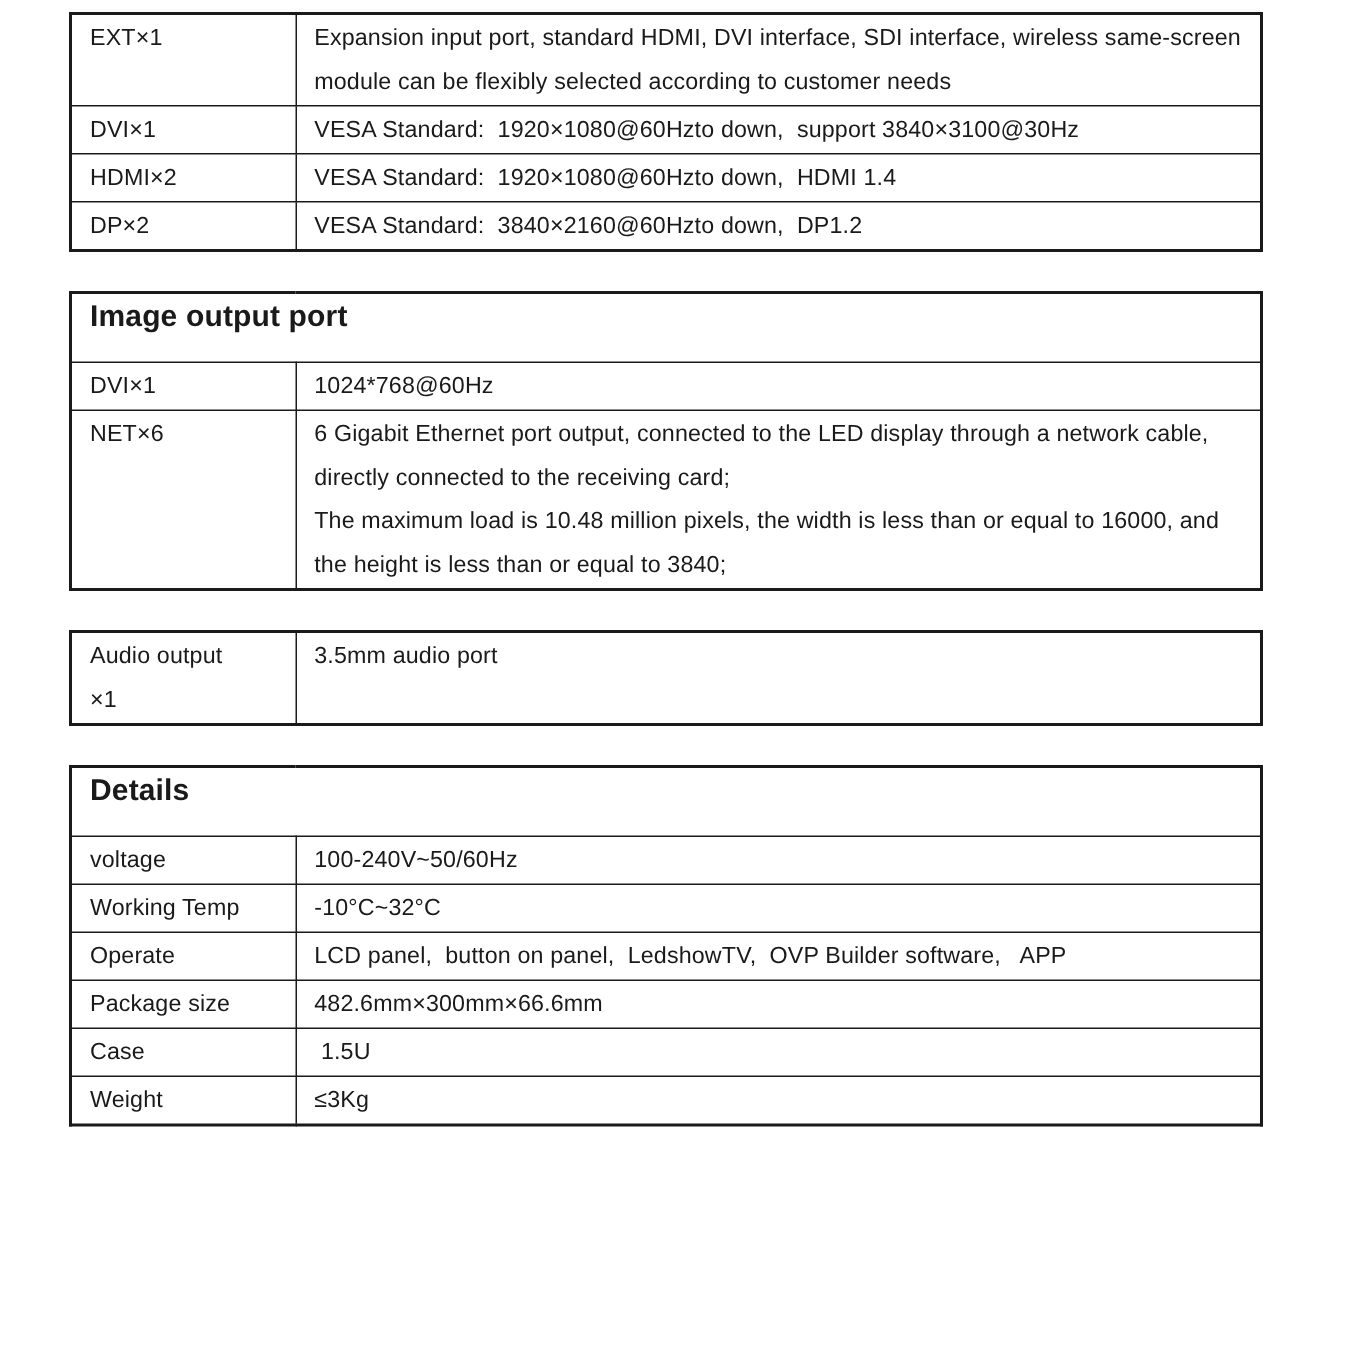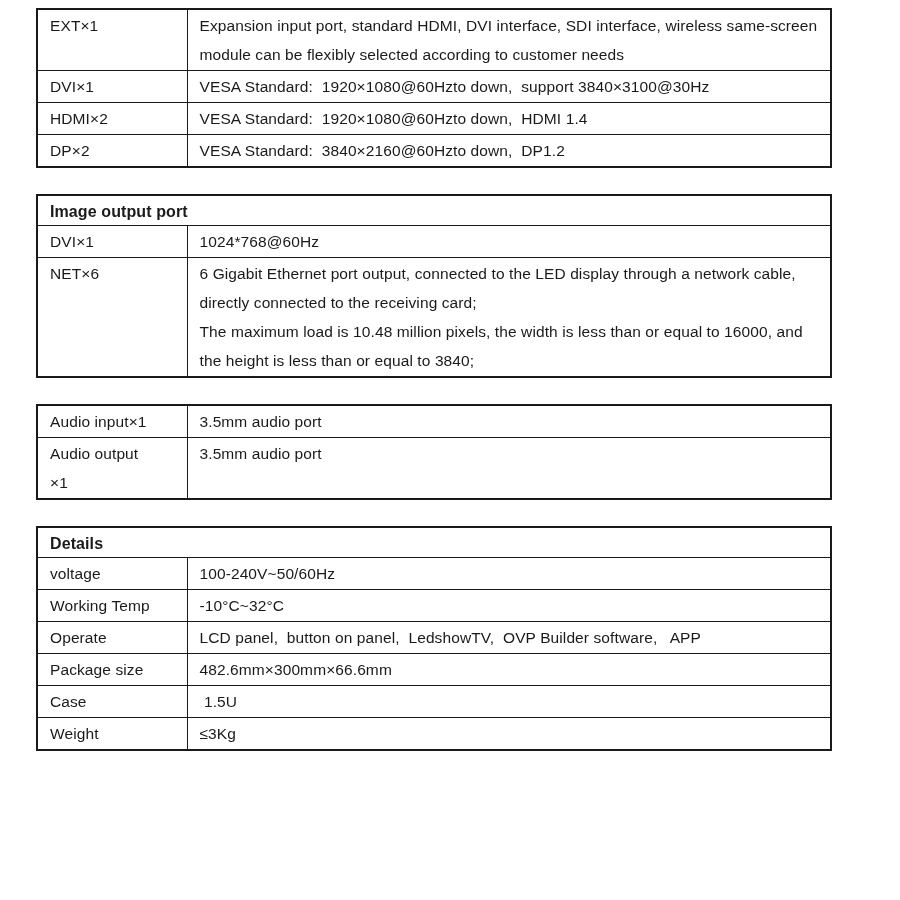--- a/index.html
+++ b/index.html
@@ -15,41 +15,41 @@
   .page {
     width: 900px;
     height: 900px;
     box-sizing: border-box;
     padding-top: 8px;
   }
   table.spec {
     border-collapse: collapse;
     table-layout: fixed;
     width: 796px;
-    margin-left: 36px;
+    margin-left: 46px;
     border: 2px solid #1a1a1a;
   }
   table.spec + table.spec { margin-top: 26px; }
   .spec td {
     border: 1.5px solid #1a1a1a;
     font-size: 15.5px;
     line-height: 29px;
     vertical-align: top;
     padding: 1px 8px 1px 12px;
     letter-spacing: 0.1px;
   }
   .spec col.c1 { width: 150px; }
   .spec td.label { white-space: pre-wrap; }
   .spec td.value { white-space: pre-wrap; }
   .spec td.header {
     font-weight: bold;
-    font-size: 16px;
+    font-size: 20px;
     line-height: 27px;
     padding-top: 2px;
-    padding-bottom: 0;
+    padding-bottom: 16px;
   }
   .spec td.b { font-weight: normal; }
 </style>
 </head>
 <body>
 
 <div class="page">
 
   <table class="spec">
     <colgroup>
@@ -97,24 +97,20 @@
     </tbody>
   </table>
 
   <table class="spec">
     <colgroup>
         <col class="c1">
         <col>
       </colgroup>
     <tbody>
       <tr>
-        <td class="label">Audio input×1</td>
-        <td class="value">3.5mm audio port</td>
-      </tr>
-      <tr>
         <td class="label">Audio output
 ×1</td>
         <td class="value">3.5mm audio port</td>
       </tr>
     </tbody>
   </table>
 
   <table class="spec">
     <colgroup>
         <col class="c1">

